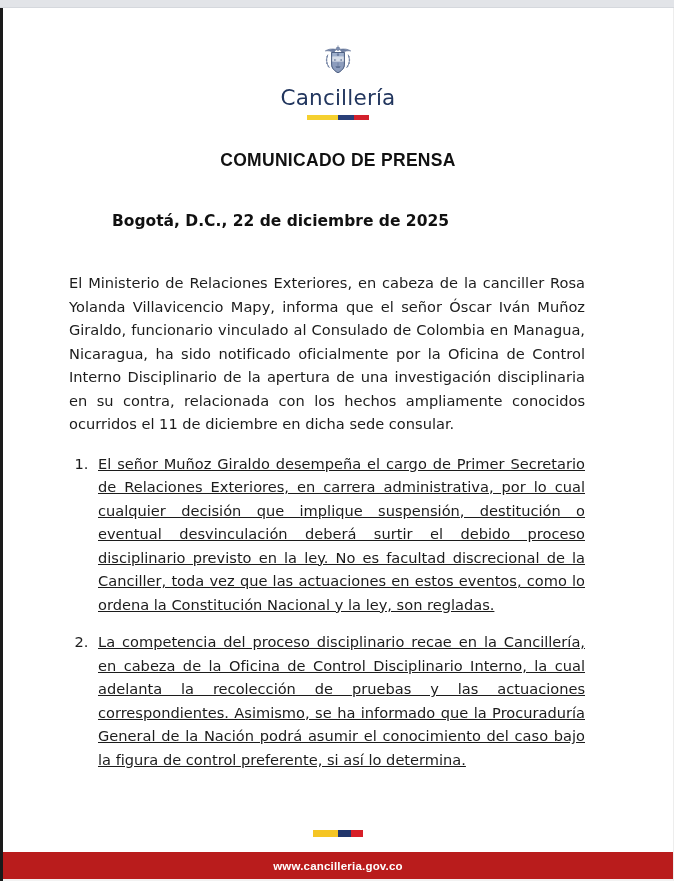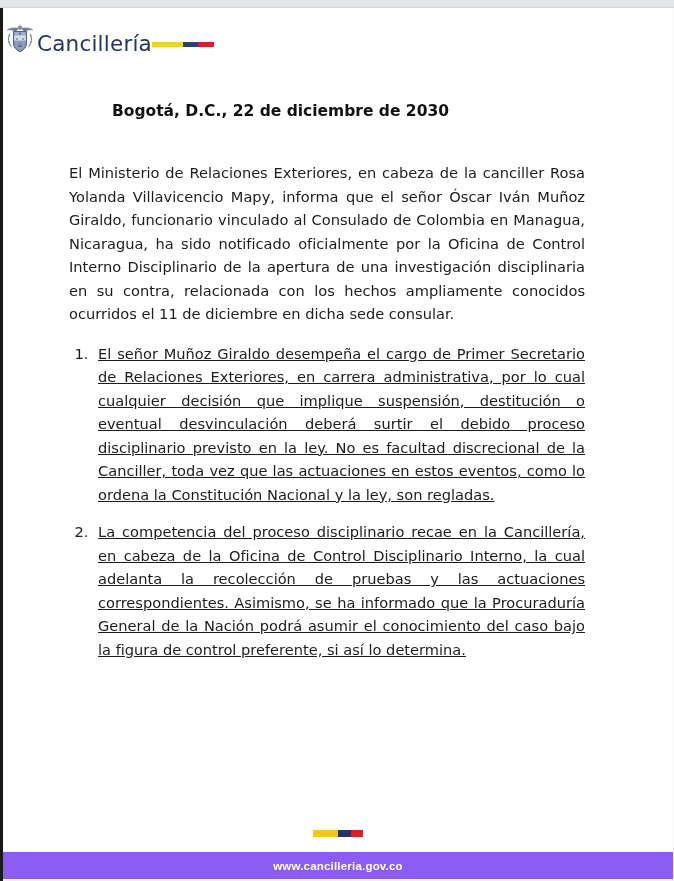--- a/index.html
+++ b/index.html
@@ -44,22 +44,23 @@
   .page {
     position: absolute;
     top: 8px; left: 3px;
     width: 670px;
     height: 873px;
     background: #ffffff;
   }
 
   
   .masthead {
-    padding-top: 15px;
-    display: flex;
+    padding-top: 36px;
+    display: flex;
+    flex-direction: column;
     align-items: center;
   }
   .crest { display: block; }
   .wordmark {
     margin-top: 3px;
     font-size: 21.5px;
     letter-spacing: 0.2px;
     color: #22365e;
     font-weight: 400;
   }
@@ -132,21 +133,21 @@
   }
   .footer-flag .seg-y { flex: 2; background: #f5c524; }
   .footer-flag .seg-b { flex: 1; background: #22366b; }
   .footer-flag .seg-r { flex: 1; background: #d71f28; }
 
   .footer-bar {
     position: absolute;
     left: 0; right: 0;
     bottom: 2px;
     height: 27px;
-    background: #8b5cf6;
+    background: #b91c1c;
     display: flex;
     align-items: center;
     justify-content: center;
   }
   .footer-bar .url {
     color: #ffffff;
     font-family: "Liberation Sans", sans-serif;
     font-size: 11.5px;
     font-weight: bold;
     letter-spacing: 0.2px;
@@ -208,22 +209,23 @@
 
     <div class="wordmark">Cancillería</div>
 
     <div class="flagbar">
       <div class="seg-y"></div>
       <div class="seg-b"></div>
       <div class="seg-r"></div>
     </div>
   </div>
 
-
-  <div class="dateline">Bogotá, D.C., 22 de diciembre de 2030</div>
+  <div class="doc-title">COMUNICADO DE PRENSA</div>
+
+  <div class="dateline">Bogotá, D.C., 22 de diciembre de 2025</div>
 
   <div class="body-copy">
 
     <p class="lead">El Ministerio de Relaciones Exteriores, en cabeza de la canciller Rosa Yolanda Villavicencio Mapy, informa que el señor Óscar Iván Muñoz Giraldo, funcionario vinculado al Consulado de Colombia en Managua, Nicaragua, ha sido notificado oficialmente por la Oficina de Control Interno Disciplinario de la apertura de una investigación disciplinaria en su contra, relacionada con los hechos ampliamente conocidos ocurridos el 11 de diciembre en dicha sede consular.</p>
 
     <ol class="points">
       <li>El señor Muñoz Giraldo desempeña el cargo de Primer Secretario de Relaciones Exteriores, en carrera administrativa, por lo cual cualquier decisión que implique suspensión, destitución o eventual desvinculación deberá surtir el debido proceso disciplinario previsto en la ley. No es facultad discrecional de la Canciller, toda vez que las actuaciones en estos eventos, como lo ordena la Constitución Nacional y la ley, son regladas.</li>
       <li>La competencia del proceso disciplinario recae en la Cancillería, en cabeza de la Oficina de Control Disciplinario Interno, la cual adelanta la recolección de pruebas y las actuaciones correspondientes. Asimismo, se ha informado que la Procuraduría General de la Nación podrá asumir el conocimiento del caso bajo la figura de control preferente, si así lo determina.</li>
     </ol>
   </div>

